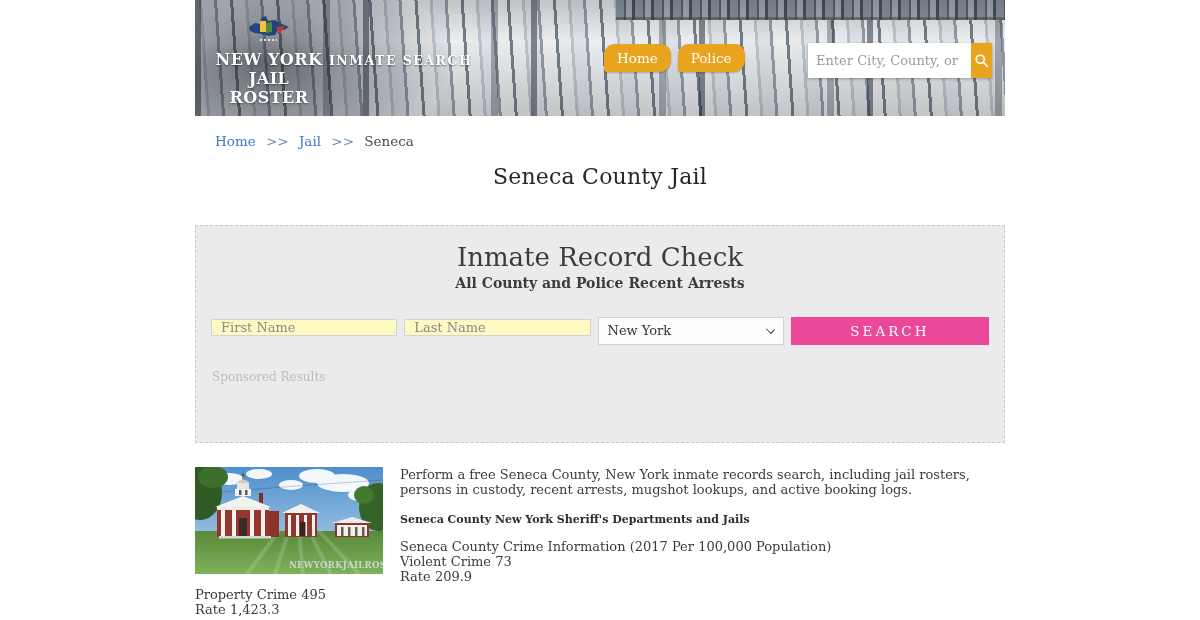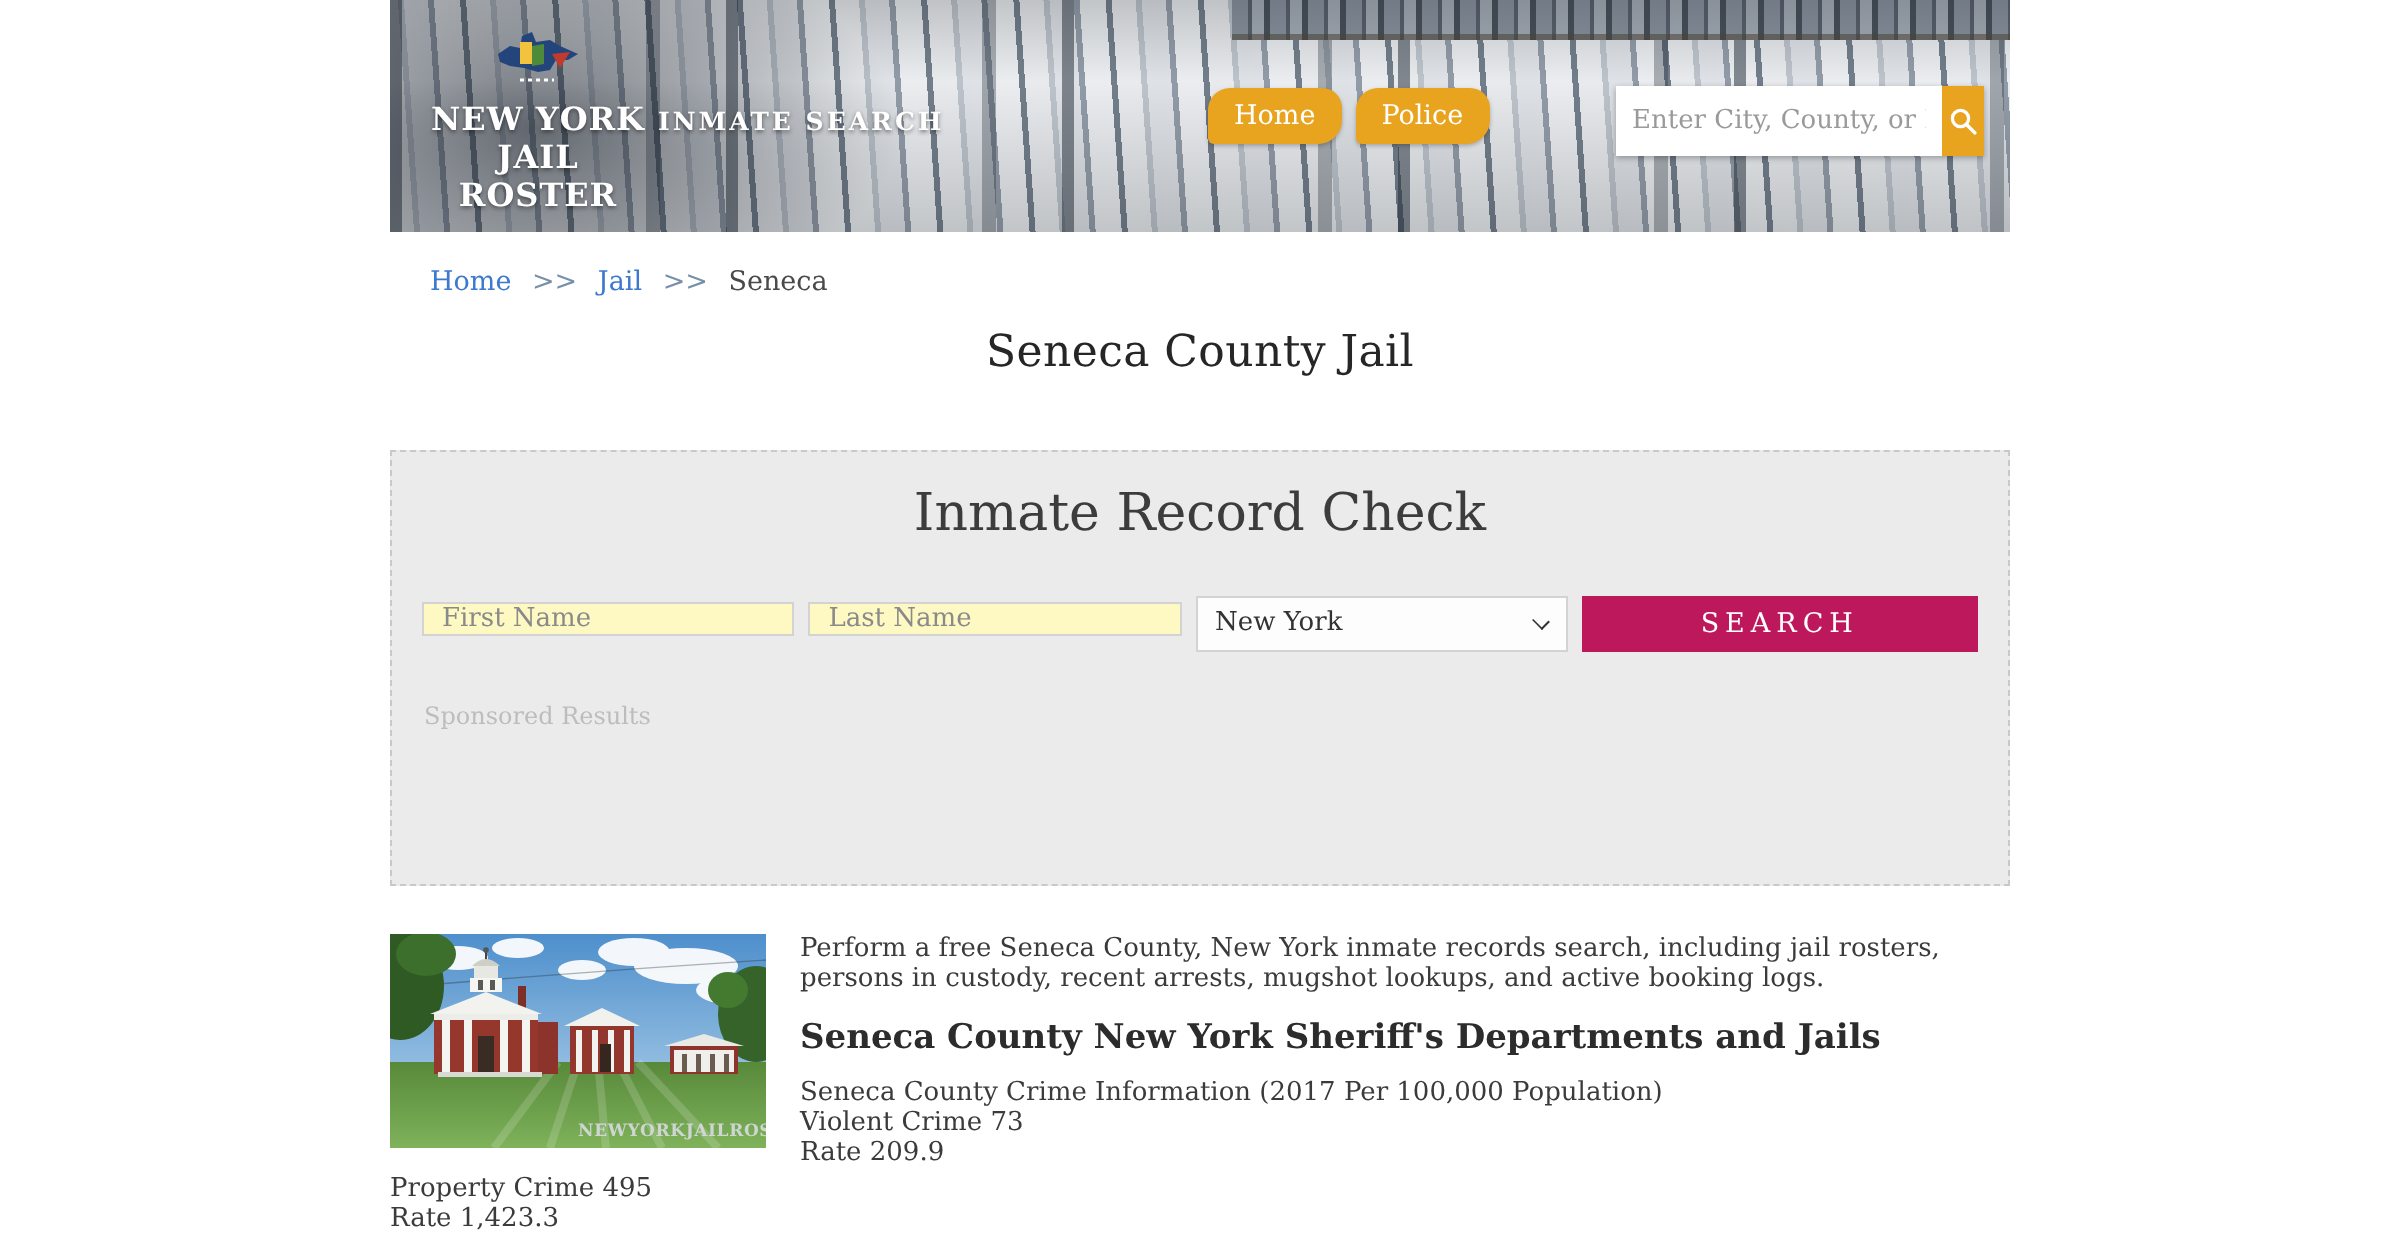--- a/index.html
+++ b/index.html
@@ -86,32 +86,32 @@
     width: 100%; height: 28px; border: 1px solid #d3d3d3; background: #fdfdfd;
     font-family: "DejaVu Serif", serif; font-size: 13px; color: #333;
     padding: 0 9px; appearance: none; -webkit-appearance: none; outline: none; cursor: pointer;
   }
   .select-caret {
     position: absolute; right: 10px; top: 9px; width: 7px; height: 7px;
     border-right: 1.6px solid #333; border-bottom: 1.6px solid #333;
     transform: rotate(45deg) scale(1,.8); pointer-events: none;
   }
   .rc-search-btn {
-    background: #be185d; color: #fff; border: none; cursor: pointer;
+    background: #ec4899; color: #fff; border: none; cursor: pointer;
     font-family: "DejaVu Serif", serif; font-size: 13.5px; letter-spacing: 3px;
   }
   .sponsored { text-align: left; margin: 25px 16px 0; color: #bdbdbd; font-size: 12px; }
 
   
   .content { margin-top: 24px; font-size: 13px; line-height: 15px; color: #3b3b3b; }
   .content-top { display: flex; gap: 17px; align-items: flex-start; }
   .courthouse { width: 188px; height: 107px; flex: none; display: block; }
   .content-right { flex: 1 1 auto; min-width: 0; }
   .intro { margin: 0 0 15px 0; }
-  .section-heading { font-size: 17px; font-weight: bold; color: #2c2c2c; margin: 0 0 12px 0; }
+  .section-heading { font-size: 11px; font-weight: bold; color: #2c2c2c; margin: 0 0 12px 0; }
   .crime, .crime-cont { margin: 0; }
   .crime-cont { margin-top: 3px; }
   .warrants-heading { font-size: 13.5px; font-weight: bold; color: #2c2c2c; margin: 13px 0 0 0; }
 </style>
 </head>
 <body>
 
 <div class="page">
 
   <header class="banner">
@@ -157,20 +157,21 @@
     <span class="crumb-sep">&gt;&gt;</span>
     <a>Jail</a>
     <span class="crumb-sep">&gt;&gt;</span>
     <span class="crumb-current">Seneca</span>
   </nav>
 
   <h1 class="page-title">Seneca County Jail</h1>
 
   <section class="record-check">
     <h2 class="rc-title">Inmate Record Check</h2>
+    <div class="rc-sub">All County and Police Recent Arrests</div>
     <div class="rc-form">
       <div><input class="rc-input" type="text" placeholder="First Name" style=""></div>
       <div><input class="rc-input" type="text" placeholder="Last Name" style=""></div>
       <div class="select-wrap">
         <select class="state-select">
           <option>New York</option>
         </select>
         <span class="select-caret"></span>
       </div>
       <button class="rc-search-btn">SEARCH</button>

